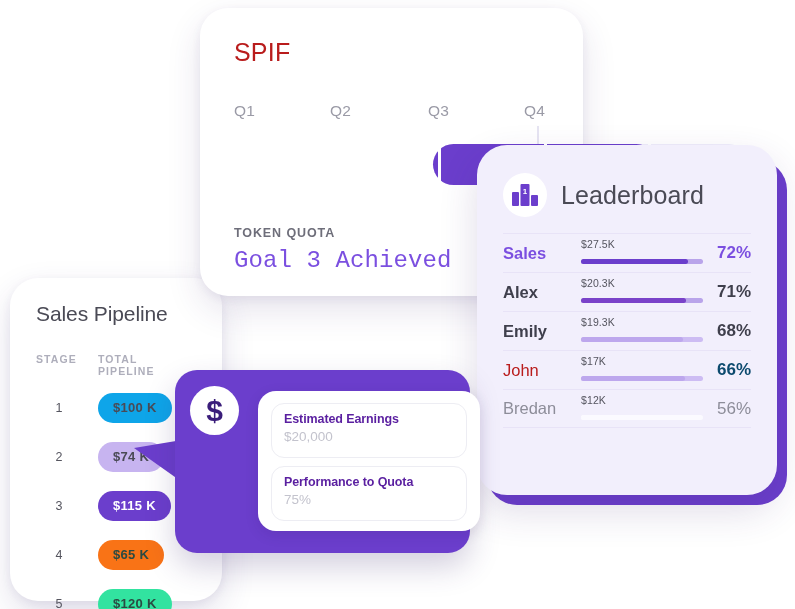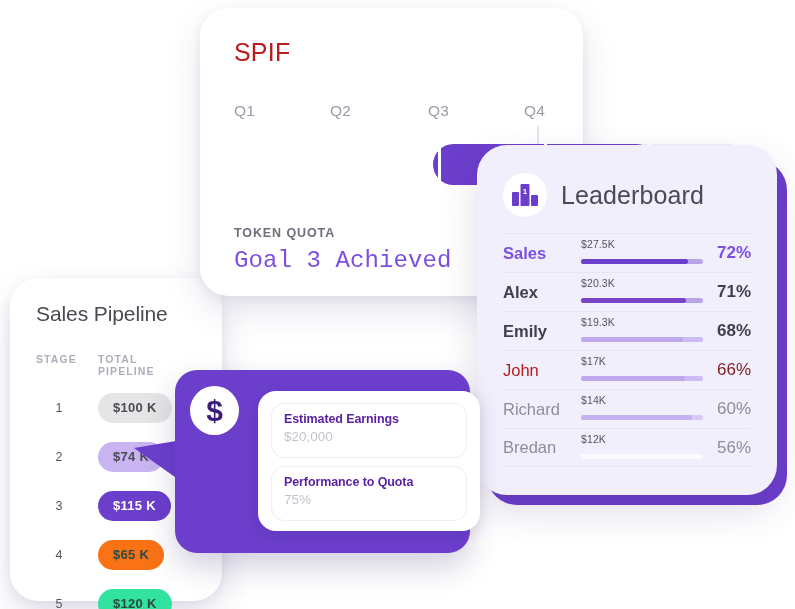--- a/index.html
+++ b/index.html
@@ -364,31 +364,21 @@
           <span class="lb-pct" style="color: rgb(63, 63, 76); font-weight: 700;">68%</span>
         </div>
         <div class="lb-row">
           <span class="lb-name" style="color: #b91c1c; font-weight: 400;">John</span>
           <div class="lb-mid">
             <span class="lb-amount">$17K</span>
             <div class="lb-bar-track" style="background: rgb(205, 188, 243);">
               <div class="lb-bar-fill" style="width: 85%; background: rgb(189, 167, 237);"></div>
             </div>
           </div>
-          <span class="lb-pct" style="color: #7f1d1d; font-weight: 400;">66%</span>
-        </div>
-        <div class="lb-row">
-          <span class="lb-name" style="color: rgb(141, 141, 153); font-weight: 400;">Richard</span>
-          <div class="lb-mid">
-            <span class="lb-amount">$14K</span>
-            <div class="lb-bar-track" style="background: rgb(214, 201, 246);">
-              <div class="lb-bar-fill" style="width: 91%; background: rgb(197, 177, 240);"></div>
-            </div>
-          </div>
-          <span class="lb-pct" style="color: rgb(141, 141, 153); font-weight: 400;">60%</span>
+          <span class="lb-pct" style="color: #0c4a6e; font-weight: 700;">66%</span>
         </div>
         <div class="lb-row">
           <span class="lb-name" style="color: rgb(141, 141, 153); font-weight: 400;">Bredan</span>
           <div class="lb-mid">
             <span class="lb-amount">$12K</span>
             <div class="lb-bar-track" style="background: rgb(251, 250, 255);">
               <div class="lb-bar-fill" style="width: 95%; background: rgb(251, 250, 255);"></div>
             </div>
           </div>
           <span class="lb-pct" style="color: rgb(141, 141, 153); font-weight: 400;">56%</span>
@@ -398,21 +388,21 @@
 
   <div class="card" id="pipeline-card">
     <div id="pipeline-title">Sales Pipeline</div>
     <div id="pipeline-heads">
       <span class="h-stage">STAGE</span>
       <span class="h-total">TOTAL PIPELINE</span>
     </div>
     <div id="pipeline-rows">
         <div class="pl-row">
           <span class="pl-stage">1</span>
-          <span class="pl-badge" style="background: #e5e5e5; color: rgb(74, 74, 85); text-align: right;">$100 K</span>
+          <span class="pl-badge" style="background: #0ea5e9; color: rgb(74, 74, 85); text-align: right;">$100 K</span>
         </div>
         <div class="pl-row">
           <span class="pl-stage">2</span>
           <span class="pl-badge" style="background: rgb(199, 180, 240); color: rgb(74, 74, 85);">$74 K</span>
         </div>
         <div class="pl-row">
           <span class="pl-stage">3</span>
           <span class="pl-badge" style="background: rgb(107, 62, 204); color: rgb(255, 255, 255);">$115 K</span>
         </div>
         <div class="pl-row">

